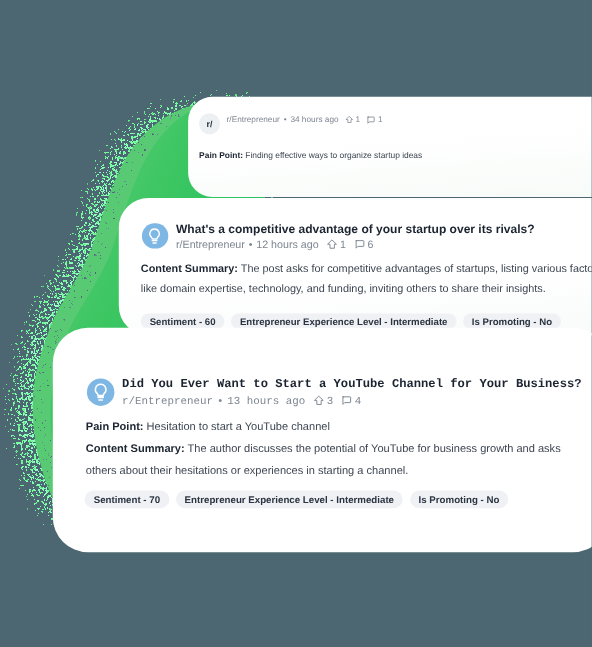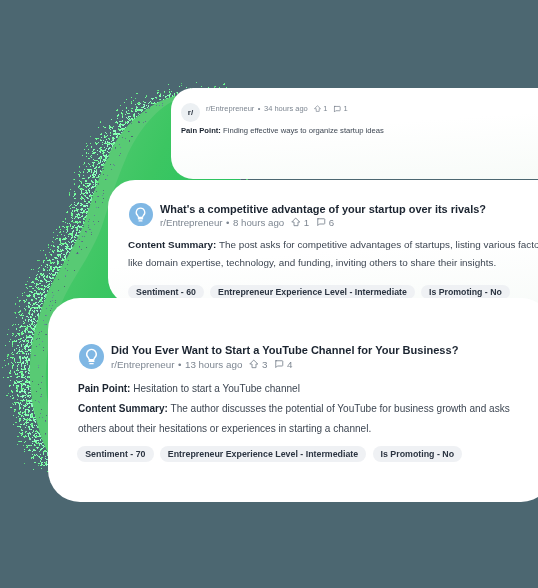--- a/index.html
+++ b/index.html
@@ -21,41 +21,41 @@
   .c1 .head{left:10px;top:14.6px;}
   .c2 .head{left:21px;top:22.7px;}
   .c3 .head{left:31px;top:46px;}
   .avatar{border-radius:50%;flex:none;display:flex;align-items:center;justify-content:center;}
   .c1 .avatar{width:19px;height:19px;background:#ecf0f3;color:#2b3441;font-size:8px;font-weight:700;}
   .c2 .avatar{width:23.5px;height:23.5px;background:#7fb7e4;}
   .c3 .avatar{width:25px;height:25px;background:#7fb7e4;}
   .headtext{min-width:0;}
   .c1 .headtext{margin-left:6px;}
   .c2 .headtext{margin-left:7.5px;}
-  .c3 .headtext{margin-left:7px;}
+  .c3 .headtext{margin-left:7px;font-family:Liberation Mono, monospace;}
   .title{font-weight:700;color:#1b2430;white-space:nowrap;}
   .c1 .title{font-size:8.6px;line-height:10px;}
   .c2 .title{font-size:10.95px;line-height:12px;}
   .c3 .title{font-size:11.05px;line-height:12px;}
   .meta{display:flex;align-items:center;color:#7d8691;white-space:nowrap;}
   .c1 .meta{font-size:7.5px;line-height:9px;margin-top:1.5px;}
   .c2 .meta{font-size:9.71px;line-height:11px;margin-top:2px;}
   .c3 .meta{font-size:9.85px;line-height:11px;margin-top:2.5px;}
   .meta .dot{margin:0 3.5px;}
   .meta .ic{display:inline-flex;align-items:center;}
   .meta .ic svg{display:block;}
   .c1 .meta .ic{margin-left:6px;}
   .c1 .meta .num{margin-left:2px;}
   .c2 .meta .ic{margin-left:7px;}
   .c2 .meta .num{margin-left:2.5px;}
   .c3 .meta .ic{margin-left:7px;}
   .c3 .meta .num{margin-left:2.5px;}
 
   .fields{position:absolute;}
-  .c1 .fields{left:10px;top:36px;width:320px;}
+  .c1 .fields{left:10px;top:47px;width:320px;}
   .c2 .fields{left:20px;top:56.1px;width:428px;}
   .c3 .fields{left:30px;top:81.4px;width:445px;}
   .fline{color:#3d4652;}
   .fline b{color:#1b2430;font-weight:700;}
   .c1 .fline{font-size:7.65px;line-height:14.25px;}
   .c2 .fline{font-size:9.88px;line-height:18.2px;}
   .c3 .fline{font-size:10.05px;line-height:19.8px;}
 
   .tags{position:absolute;display:flex;}
   .c2 .tags{left:20.1px;top:104.5px;}
@@ -157,21 +157,21 @@
       <div class="avatar">
         <svg width="17" height="17" viewBox="0 0 24 24" fill="none" stroke="#fff" stroke-width="1.8" stroke-linecap="round" stroke-linejoin="round">
             <path d="M9 18h6M10 21h4M12 3a6 6 0 0 0-4 10.5c.6.7 1 1.5 1 2.5h6c0-1 .4-1.8 1-2.5A6 6 0 0 0 12 3z"></path>
           </svg>
       </div>
       <div class="headtext">
         <div class="title">What's a competitive advantage of your startup over its rivals?</div>
         <div class="meta">
           <span>r/Entrepreneur</span>
           <span class="dot">•</span>
-          <span>8 hours ago</span>
+          <span>12 hours ago</span>
           <span class="ic">
             <svg width="10" height="10" viewBox="0 0 24 24" fill="none" stroke="#7d8691" stroke-width="2.1" stroke-linecap="round" stroke-linejoin="round">
                 <path d="M12 3.2 L21.2 12 H16.8 V20.8 H7.2 V12 H2.8 Z"></path>
               </svg>
             <span class="num">1</span>
           </span>
           <span class="ic">
             <svg width="10" height="10" viewBox="0 0 24 24" fill="none" stroke="#7d8691" stroke-width="2.1" stroke-linecap="round" stroke-linejoin="round">
                 <path d="M4.2 4.2 H19.8 A1.4 1.4 0 0 1 21 5.4 V15.6 A1.4 1.4 0 0 1 19.8 16.8 H8 L4.2 20.6 V5.4 A1.4 1.4 0 0 1 5.4 4.2 Z"></path>
               </svg>

